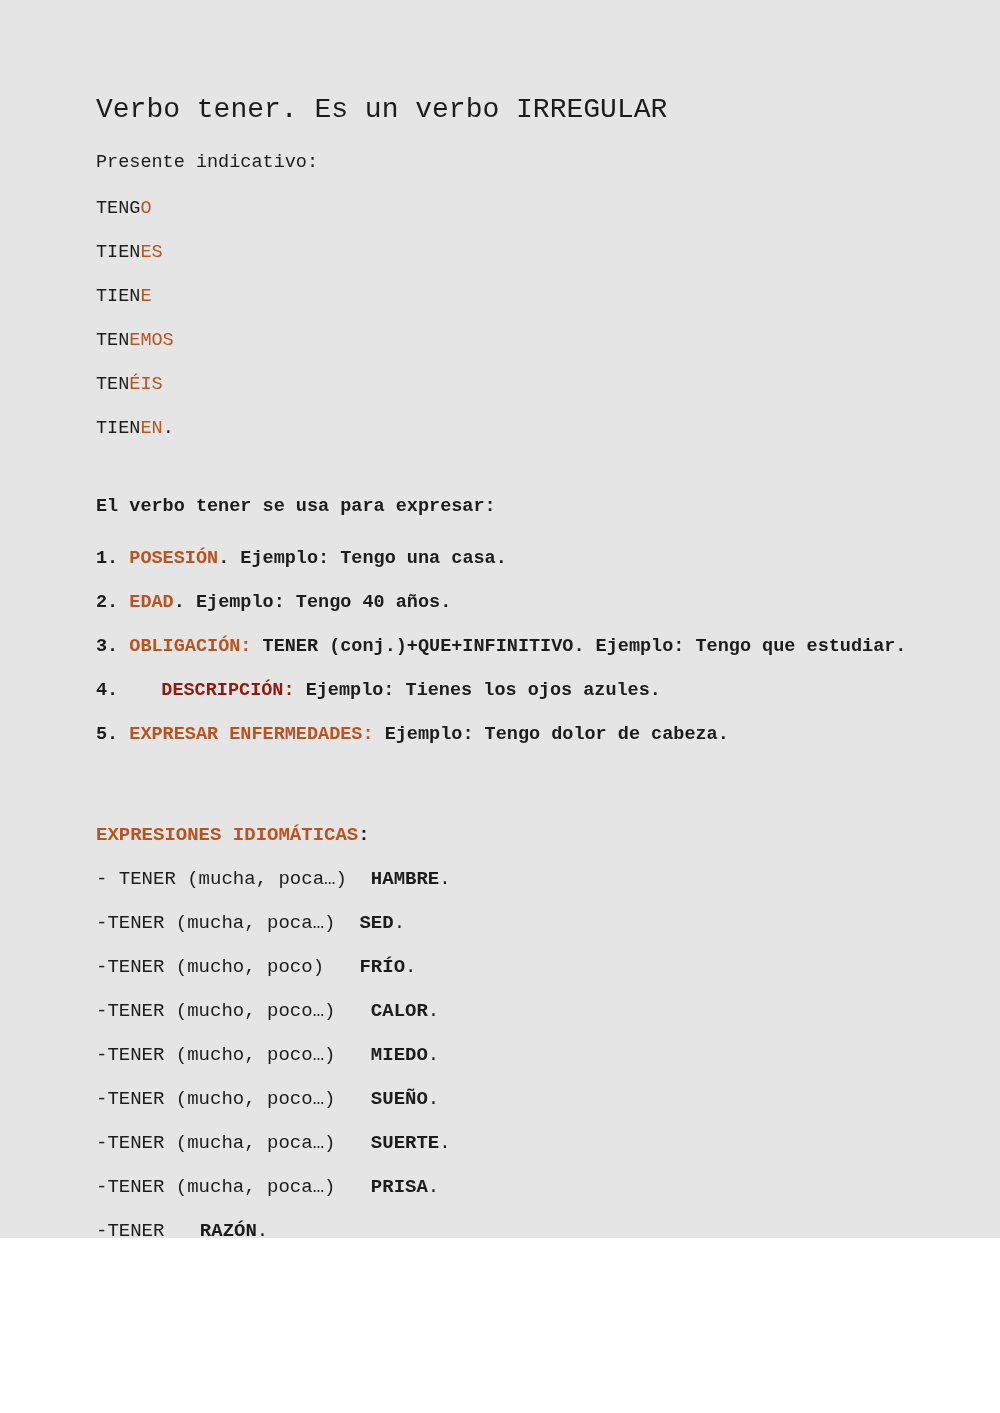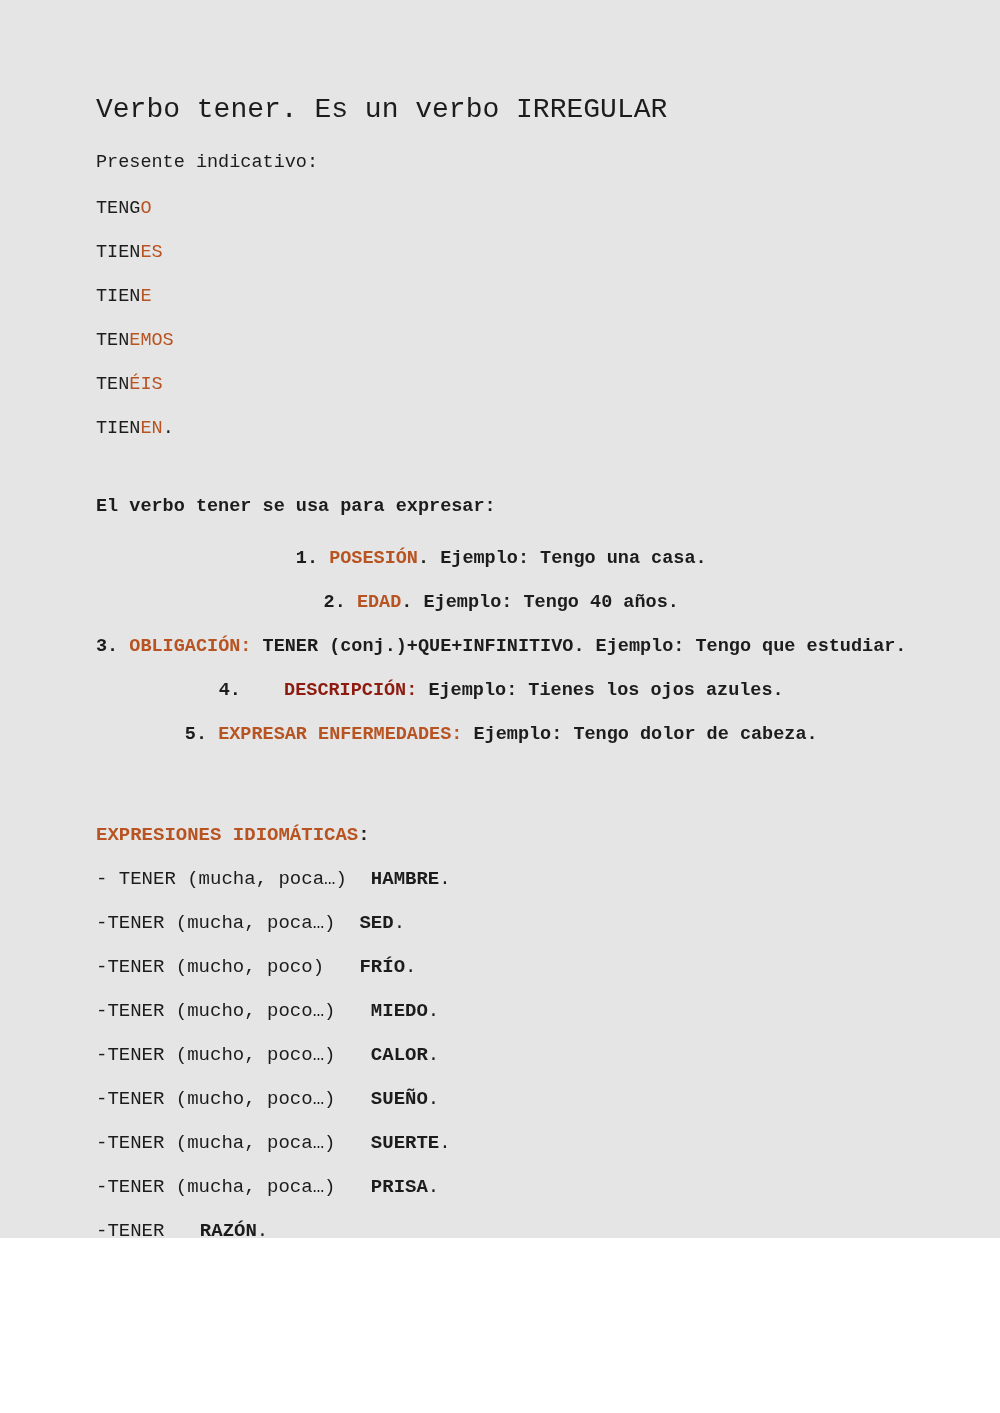--- a/index.html
+++ b/index.html
@@ -14,21 +14,21 @@
   }
   .subtitle{
     position:absolute;left:96px;top:152px;
     font-size:18.5px;line-height:22px;
   }
   .conj{position:absolute;left:96px;top:198px;font-size:18.5px;}
   .conj .row{height:44px;line-height:22px;}
   .ending{color:#b85322;}
   .uses{position:absolute;left:96px;top:488px;font-size:18.5px;font-weight:700;}
   .uses .heading{height:52px;line-height:22px;margin-top:8px;}
-  .uses .row{height:44px;line-height:22px;text-align:center;}
+  .uses .row{height:44px;line-height:22px;}
   .kw{color:#b85322;}
   .kw.dark{color:#8e1b10;padding-left:32px;}
   .idioms{position:absolute;left:96px;top:824px;font-size:19px;}
   .idioms .heading{height:44px;line-height:22px;font-weight:700;}
   .idioms .heading .hkw{color:#b85322;}
   .idioms .row{height:44px;line-height:22px;font-weight:400;}
   .idioms .row b{font-weight:700;padding-left:12px;}
 </style>
 </head>
 <body>
@@ -55,22 +55,22 @@
     <div class="row"><span>3. </span><span class="kw">OBLIGACIÓN:</span><span> TENER (conj.)+QUE+INFINITIVO. Ejemplo: Tengo que estudiar.</span></div>
     <div class="row"><span>4. </span><span class="kw dark">DESCRIPCIÓN:</span><span> Ejemplo: Tienes los ojos azules.</span></div>
     <div class="row"><span>5. </span><span class="kw">EXPRESAR ENFERMEDADES:</span><span> Ejemplo: Tengo dolor de cabeza.</span></div>
   </div>
 
   <div class="idioms">
     <div class="heading"><span class="hkw">EXPRESIONES IDIOMÁTICAS</span><span>:</span></div>
     <div class="row"><span>- TENER (mucha, poca…)</span><b></b><span></span><b>HAMBRE</b><span>.</span></div>
     <div class="row"><span>-TENER (mucha, poca…)</span><b></b><span></span><b>SED</b><span>.</span></div>
     <div class="row"><span>-TENER (mucho, poco) </span><b></b><span></span><b>FRÍO</b><span>.</span></div>
+    <div class="row"><span>-TENER (mucho, poco…) </span><b></b><span></span><b>CALOR</b><span>.</span></div>
     <div class="row"><span>-TENER (mucho, poco…) </span><b></b><span></span><b>MIEDO</b><span>.</span></div>
-    <div class="row"><span>-TENER (mucho, poco…) </span><b></b><span></span><b>CALOR</b><span>.</span></div>
     <div class="row"><span>-TENER (mucho, poco…) </span><b></b><span></span><b>SUEÑO</b><span>.</span></div>
     <div class="row"><span>-TENER (mucha, poca…) </span><b></b><span></span><b>SUERTE</b><span>.</span></div>
     <div class="row"><span>-TENER (mucha, poca…) </span><b></b><span></span><b>PRISA</b><span>.</span></div>
     <div class="row"><span>-TENER </span><b></b><span></span><b>RAZÓN</b><span>.</span></div>
     <div class="row"><span></span><b>-NO</b><span> TENER </span><b>RAZÓN</b><span>.</span></div>
   </div>
 
 </div>
 
 </body></html>

